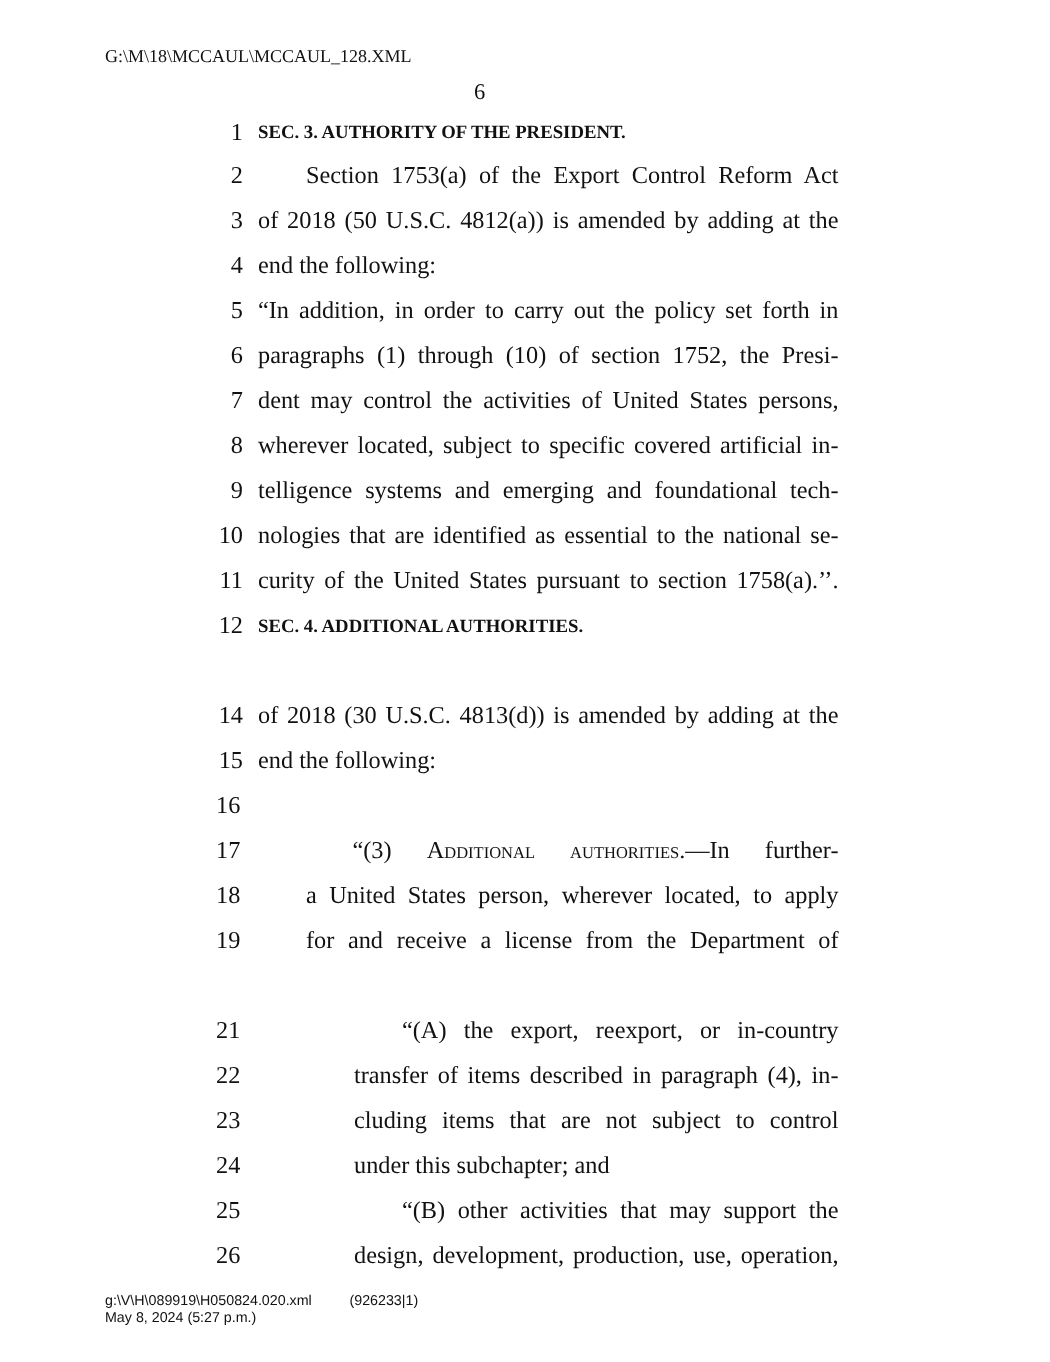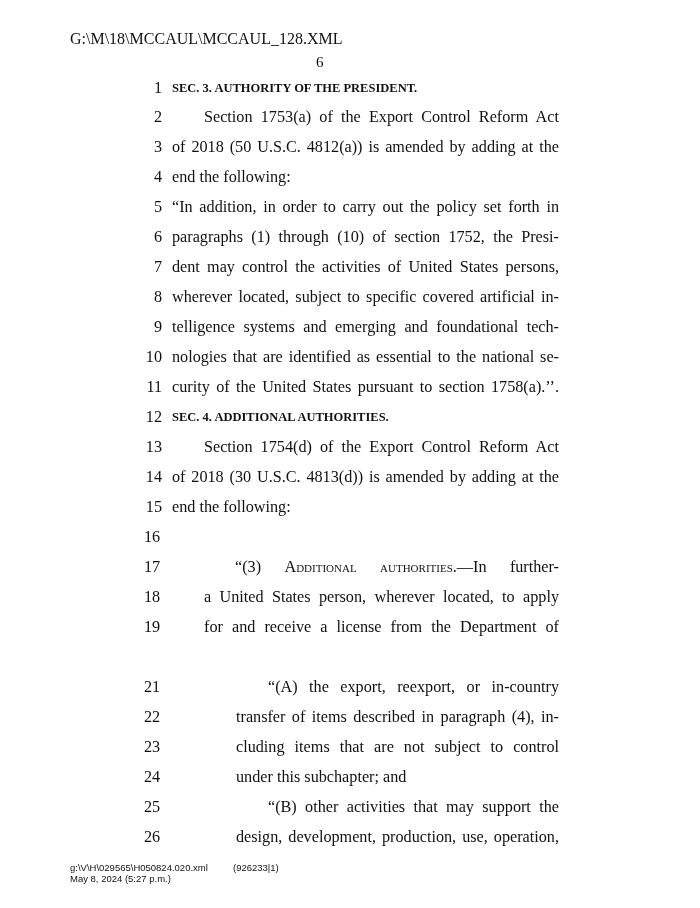--- a/index.html
+++ b/index.html
@@ -1,20 +1,20 @@
 <!DOCTYPE html>
 <html><head>
 <meta charset="utf-8">
 <style>
   html, body { margin: 0; padding: 0; background: #ffffff; }
   body { width: 700px; height: 908px; position: relative; overflow: hidden; color: #111; }
   .page { position: absolute; left: 0; top: 0; width: 700px; height: 908px; background: #fff; }
   .header-path {
     position: absolute; left: 70px; top: 30px;
-    font-family: "Liberation Serif", serif; font-size: 16px; color: #111;
+    font-family: "Liberation Serif", serif; font-size: 12px; color: #111;
   }
   .page-number {
     position: absolute; left: 316px; top: 54px;
     font-family: "Liberation Serif", serif; font-size: 15px;
   }
   .line {
     position: absolute; left: 0; height: 22px; width: 700px;
     font-family: "Liberation Serif", serif; font-size: 16.2px; line-height: 22px;
   }
   .ln {
@@ -101,24 +101,20 @@
   <div class="line" style="top:376px">
     <span class="ln">11</span>
     <span class="txt l0" style="white-space: normal; display: block; height: 22px; overflow: visible;">curity of the United States pursuant to section 1758(a).’’.</span>
   </div>
 
   <div class="line" style="top:406px">
     <span class="ln">12</span>
     <span class="txt last l0 heading">SEC. 4. ADDITIONAL AUTHORITIES.</span>
   </div>
 
-  <div class="line" style="top:436px">
-    <span class="ln">13</span>
-    <span class="txt l0i" style="white-space: normal; display: block; height: 22px; overflow: visible;">Section 1754(d) of the Export Control Reform Act</span>
-  </div>
 
   <div class="line" style="top:466px">
     <span class="ln">14</span>
     <span class="txt l0" style="white-space: normal; display: block; height: 22px; overflow: visible;">of 2018 (30 U.S.C. 4813(d)) is amended by adding at the</span>
   </div>
 
   <div class="line" style="top:496px">
     <span class="ln">15</span>
     <span class="txt last l0">end the following:</span>
   </div>
@@ -167,17 +163,17 @@
     <span class="ln left">25</span>
     <span class="txt l2i" style="white-space: normal; display: block; height: 22px; overflow: visible;">“(B) other activities that may support the</span>
   </div>
 
   <div class="line" style="top:826px">
     <span class="ln left">26</span>
     <span class="txt l2" style="white-space: normal; display: block; height: 22px; overflow: visible;">design, development, production, use, operation,</span>
   </div>
 
   <div class="footer">
-    <div>g:\V\H\029565\H050824.020.xml</div>
+    <div>g:\V\H\089919\H050824.020.xml</div>
     <div class="code">(926233|1)</div>
     <div>May 8, 2024 (5:27 p.m.)</div>
   </div>
 </div>
 
 </body></html>

